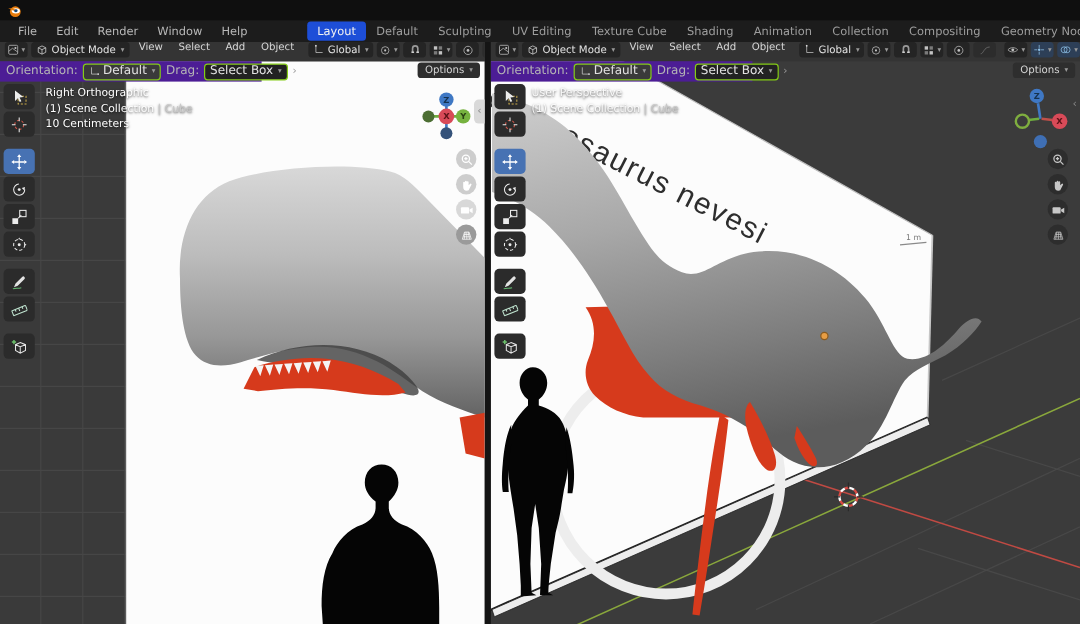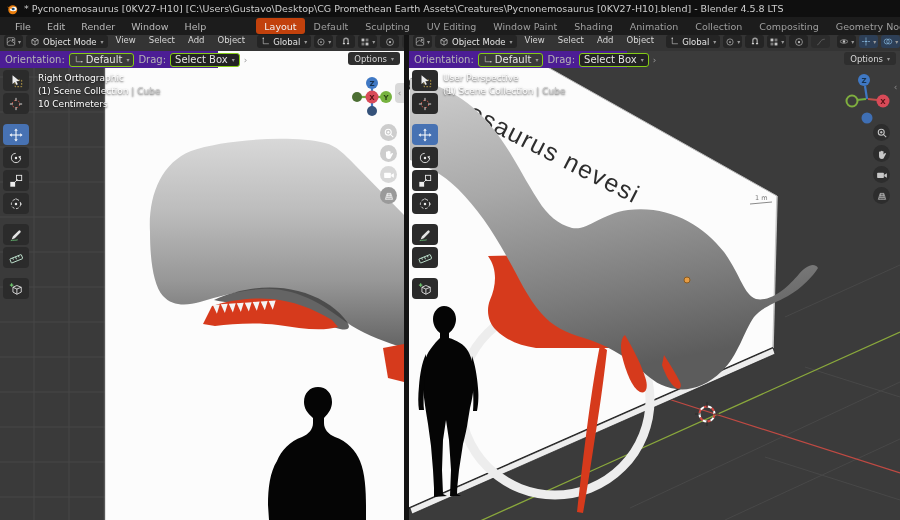--- a/index.html
+++ b/index.html
@@ -7,21 +7,21 @@
          -webkit-user-select:none;user-select:none;}
   .abs{position:absolute;}
   
   .titlebar{left:0;top:0;width:900px;height:17px;background:#0f0f0f;display:flex;align-items:center;
             color:#cfcfcf;font-size:9.5px;gap:6px;padding-left:6px;box-sizing:border-box;white-space:nowrap;overflow:hidden;}
   .topbar{left:0;top:17px;width:900px;height:18px;background:#1c1c1c;display:flex;align-items:center;
           font-size:9.5px;color:#b9b9b9;gap:2px;padding-left:6px;box-sizing:border-box;white-space:nowrap;overflow:hidden;}
   .menu{padding:2px 7px;border-radius:3px;cursor:default;}
   .wstabs{display:flex;align-items:center;margin-left:14px;gap:1px;}
   .wstab{padding:2.5px 8px;border-radius:3px;color:#9e9e9e;}
-  .wstab.active{background:#c2410c;color:#f2f2f2;margin-left:27px;}
+  .wstab.active{background:#1d4ed8;color:#f2f2f2;margin-left:27px;}
   
   .vp{position:absolute;top:35px;bottom:0;overflow:hidden;background:#3b3b3b;}
   .vp-left{left:0;width:404px;}
   .vp-right{left:409px;width:491px;}
   .vhdr{position:absolute;left:0;top:0;right:0;height:16px;background:#343434;display:flex;
         font-size:8.5px;color:#dcdcdc;gap:3px;padding:0 4px;box-sizing:border-box;white-space:nowrap;overflow:hidden;z-index:40;}
   .pill{display:inline-flex;align-items:center;gap:3px;background:#242424;border-radius:3px;height:13px;
         padding:0 4px;color:#e3e3e3;}
   .hbtn{display:inline-flex;align-items:center;justify-content:center;background:#242424;border-radius:3px;
         height:13px;min-width:15px;padding:0 2px;gap:1px;}
@@ -64,41 +64,40 @@
 
 <div class="stage">
 
   <div class="abs titlebar">
     <svg width="12" height="12" viewBox="0 0 16 16">
       <circle cx="9" cy="9" r="6" fill="#e87d0d"></circle>
       <ellipse cx="9.6" cy="8" rx="4.6" ry="2.9" fill="#fff"></ellipse>
       <ellipse cx="9.6" cy="8" rx="2" ry="1.6" fill="#1b4a77"></ellipse>
       <path d="M1,5 L7,8 L9,6 Z" fill="#e87d0d"></path>
     </svg>
-    <span>* Pycnonemosaurus [0KV27-H10] [C:\Users\Gustavo\Desktop\CG Promethean Earth Assets\Creatures\Pycnonemosaurus [0KV27-H10].blend] - Blender 4.5.8 LTS</span>
   </div>
 
   <div class="abs topbar">
     <svg width="11" height="11" viewBox="0 0 16 16">
       <circle cx="9" cy="9" r="6" fill="#e87d0d"></circle>
       <ellipse cx="9.6" cy="8" rx="4.6" ry="2.9" fill="#fff"></ellipse>
       <ellipse cx="9.6" cy="8" rx="2" ry="1.6" fill="#1b4a77"></ellipse>
       <path d="M1,5 L7,8 L9,6 Z" fill="#e87d0d"></path>
     </svg>
     <span class="menu">File</span>
     <span class="menu">Edit</span>
     <span class="menu">Render</span>
     <span class="menu">Window</span>
     <span class="menu">Help</span>
     <div class="wstabs">
       <span class="wstab active">Layout</span>
       <span class="wstab">Default</span>
       <span class="wstab">Sculpting</span>
       <span class="wstab">UV Editing</span>
-      <span class="wstab">Window Paint</span>
+      <span class="wstab">Texture Cube</span>
       <span class="wstab">Shading</span>
       <span class="wstab">Animation</span>
       <span class="wstab">Collection</span>
       <span class="wstab">Compositing</span>
       <span class="wstab">Geometry Nodes</span>
 
     </div>
   </div>
 
   <div class="vp vp-left">

